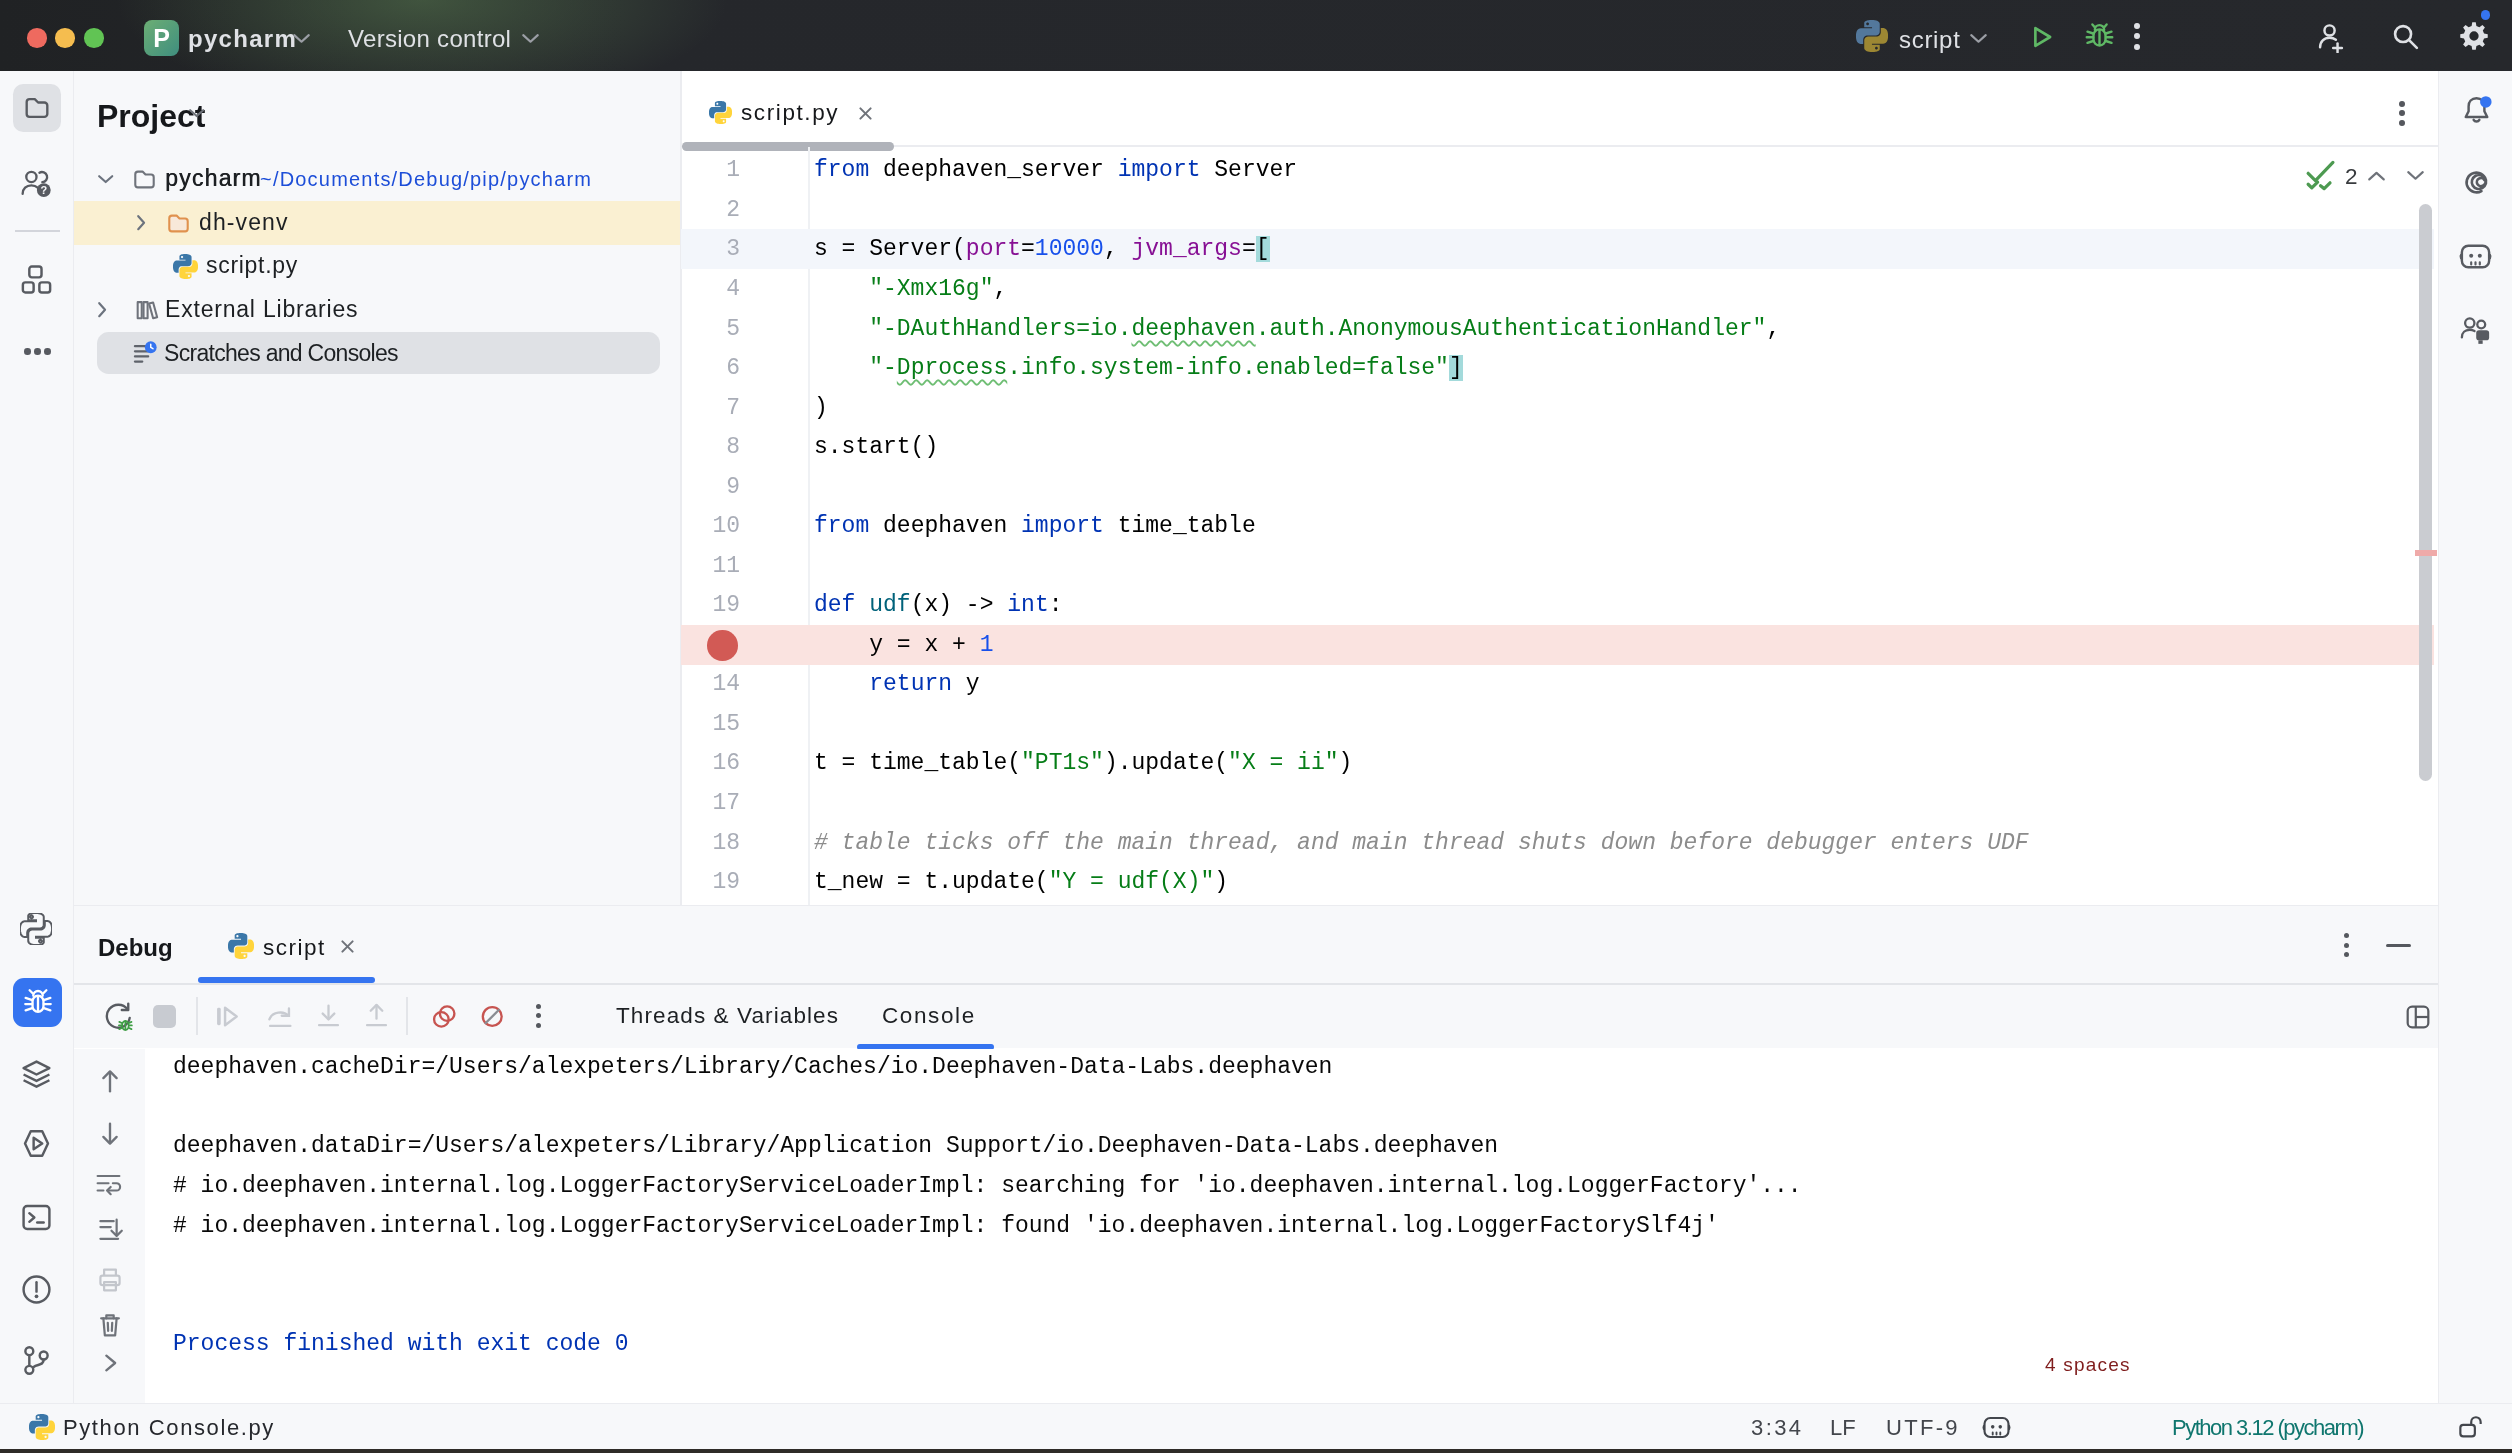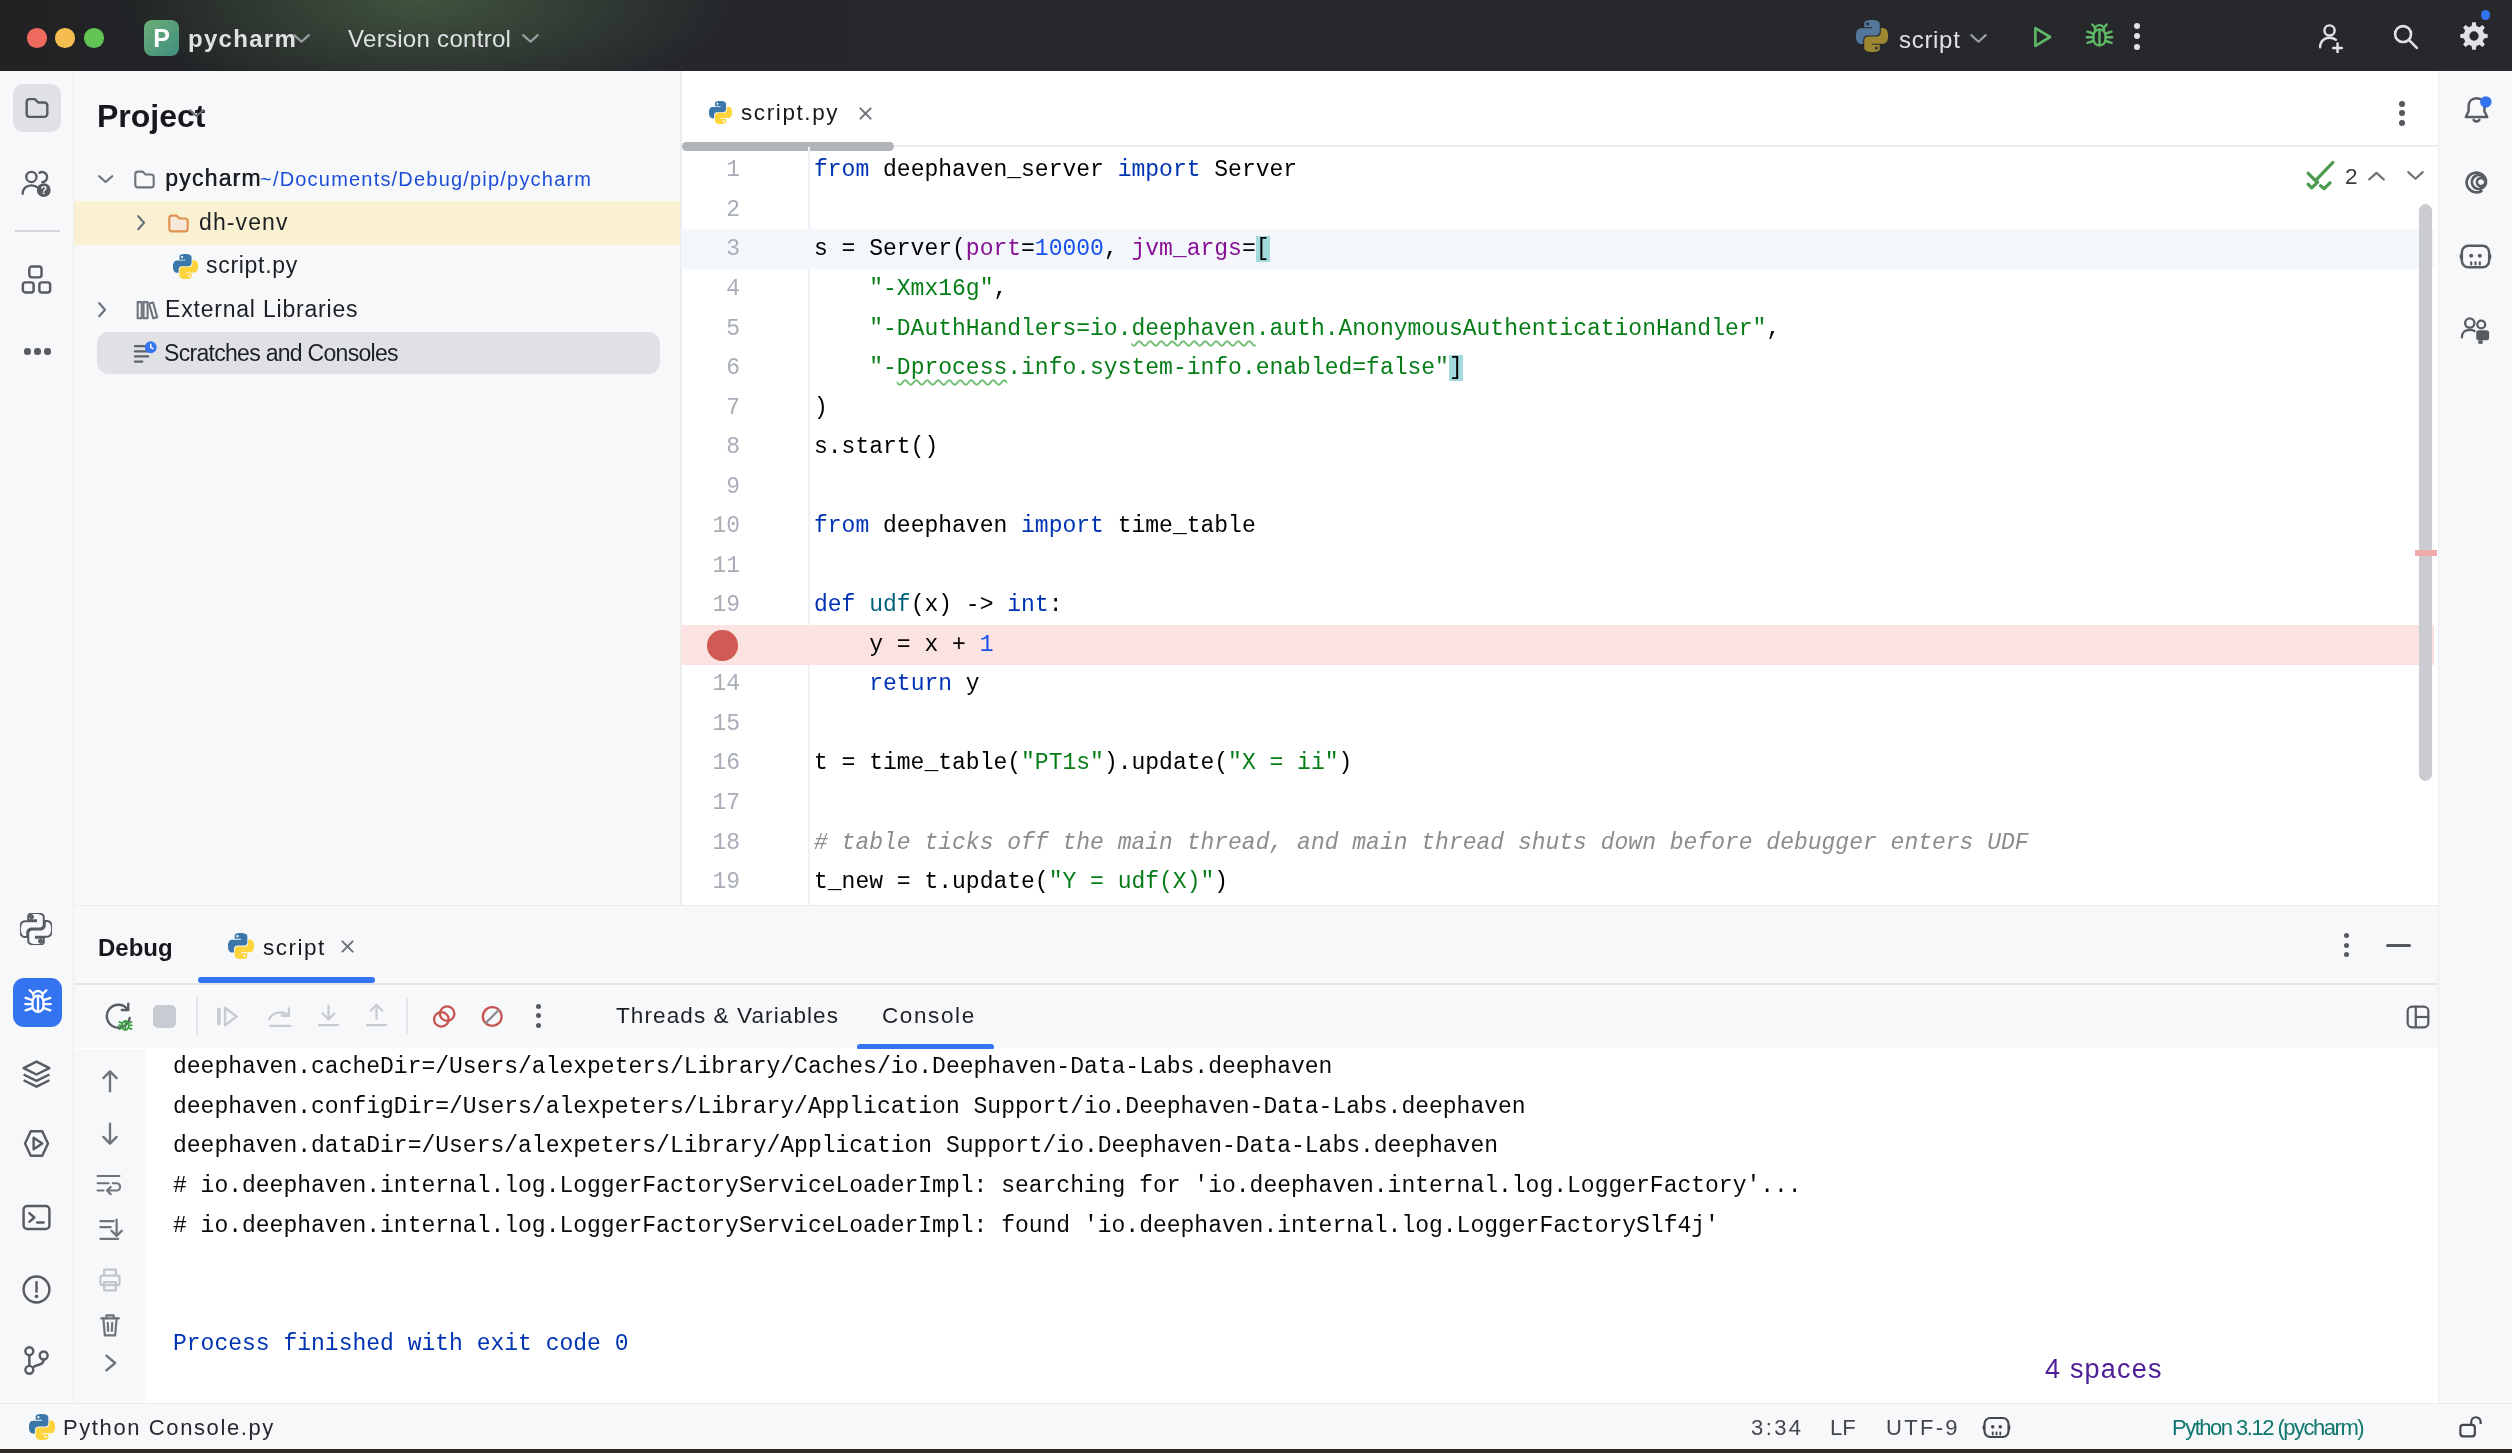--- a/index.html
+++ b/index.html
@@ -453,21 +453,20 @@
         <path d="M10 10 l2 23 h14 l2-23"></path>
         <line x1="16" y1="16" x2="16.5" y2="27"></line>
         <line x1="22" y1="16" x2="21.5" y2="27"></line>
       </g>
     </svg>
 <svg class="abs" style="left:99px;top:1352px" width="22" height="22" viewBox="0 0 30 30">
       <polyline points="10,5 22,15 10,25" fill="none" stroke="#6f737a" stroke-width="3.2" stroke-linecap="round" stroke-linejoin="round"></polyline>
     </svg>
 
 <div class="co m" style="top:1047px">deephaven.cacheDir=/Users/alexpeters/Library/Caches/io.Deephaven-Data-Labs.deephaven</div>
-<div class="co m" style="top:1087px">deephaven.configDir=/Users/alexpeters/Library/Application Support/io.Deephaven-Data-Labs.deephaven</div>
 <div class="co m" style="top:1126px">deephaven.dataDir=/Users/alexpeters/Library/Application Support/io.Deephaven-Data-Labs.deephaven</div>
 <div class="co m" style="top:1166px"># io.deephaven.internal.log.LoggerFactoryServiceLoaderImpl: searching for 'io.deephaven.internal.log.LoggerFactory'...</div>
 <div class="co m" style="top:1206px"># io.deephaven.internal.log.LoggerFactoryServiceLoaderImpl: found 'io.deephaven.internal.log.LoggerFactorySlf4j'</div>
 <div class="co m" style="top:1324px;color:#0033b3">Process finished with exit code 0</div>
 
 <div class="abs" style="left:0;top:1403px;width:2512px;height:46px;background:#f7f8fa;border-top:1.5px solid #ebecf0"></div>
 <svg class="abs" style="left:29px;top:1414px" width="26" height="26" viewBox="0 0 24 24">
       <use href="#pylogo"></use>
     </svg>
 <div class="abs" style="left:63px;top:1415px;font-size:22px;color:#26282d;letter-spacing:1.6px">Python Console.py</div>
@@ -476,21 +475,21 @@
 <div class="abs" style="left:1886px;top:1415px;font-size:22px;color:#43464c;letter-spacing:2.3px">UTF-9</div>
 <svg class="abs" style="left:1982px;top:1413px" width="29" height="29" viewBox="0 0 46 46">
       <g fill="none" stroke="#43464c" stroke-width="3.4" stroke-linejoin="round">
         <path d="M13 8 h20 c5 0 9 4 9 9 v12 c0 5-4 9-9 9 h-20 c-5 0-9-4-9-9 v-12 c0-5 4-9 9-9 z"></path>
         <path d="M4 20 c-2 .5-2 5.5 0 6 M42 20 c2 .5 2 5.5 0 6"></path>
       </g>
       <circle cx="17" cy="22" r="2.8" fill="#43464c"></circle>
       <circle cx="29" cy="22" r="2.8" fill="#43464c"></circle>
       <path d="M17 31 v3 M23 31 v3 M29 31 v3" stroke="#43464c" stroke-width="3" stroke-linecap="round"></path>
     </svg>
-<div class="abs" style="left:2045px;top:1354px;font-size:27px;color:#4c1d95;letter-spacing:1.2px">4 spaces</div>
+<div class="abs" style="left:2045px;top:1354px;font-size:19px;color:#7f1d1d;letter-spacing:1.2px">4 spaces</div>
 <div class="abs" style="left:2172px;top:1415px;font-size:22px;color:#0f766e;letter-spacing:-1.5px">Python 3.12 (pycharm)</div>
 <svg class="abs" style="left:2456px;top:1413px" width="29" height="28" viewBox="0 0 40 38">
       <g fill="none" stroke="#43464c" stroke-width="3">
         <rect x="6" y="16" width="20" height="16" rx="4"></rect>
         <path d="M21 16 v-4 a6.5 6.5 0 0 1 13 0 v3"></path>
       </g>
     </svg>
 <div class="abs" style="left:0;top:1449px;width:2512px;height:5.1px;background:#2e2b27"></div>
 
 <svg width="0" height="0" style="position:absolute">

